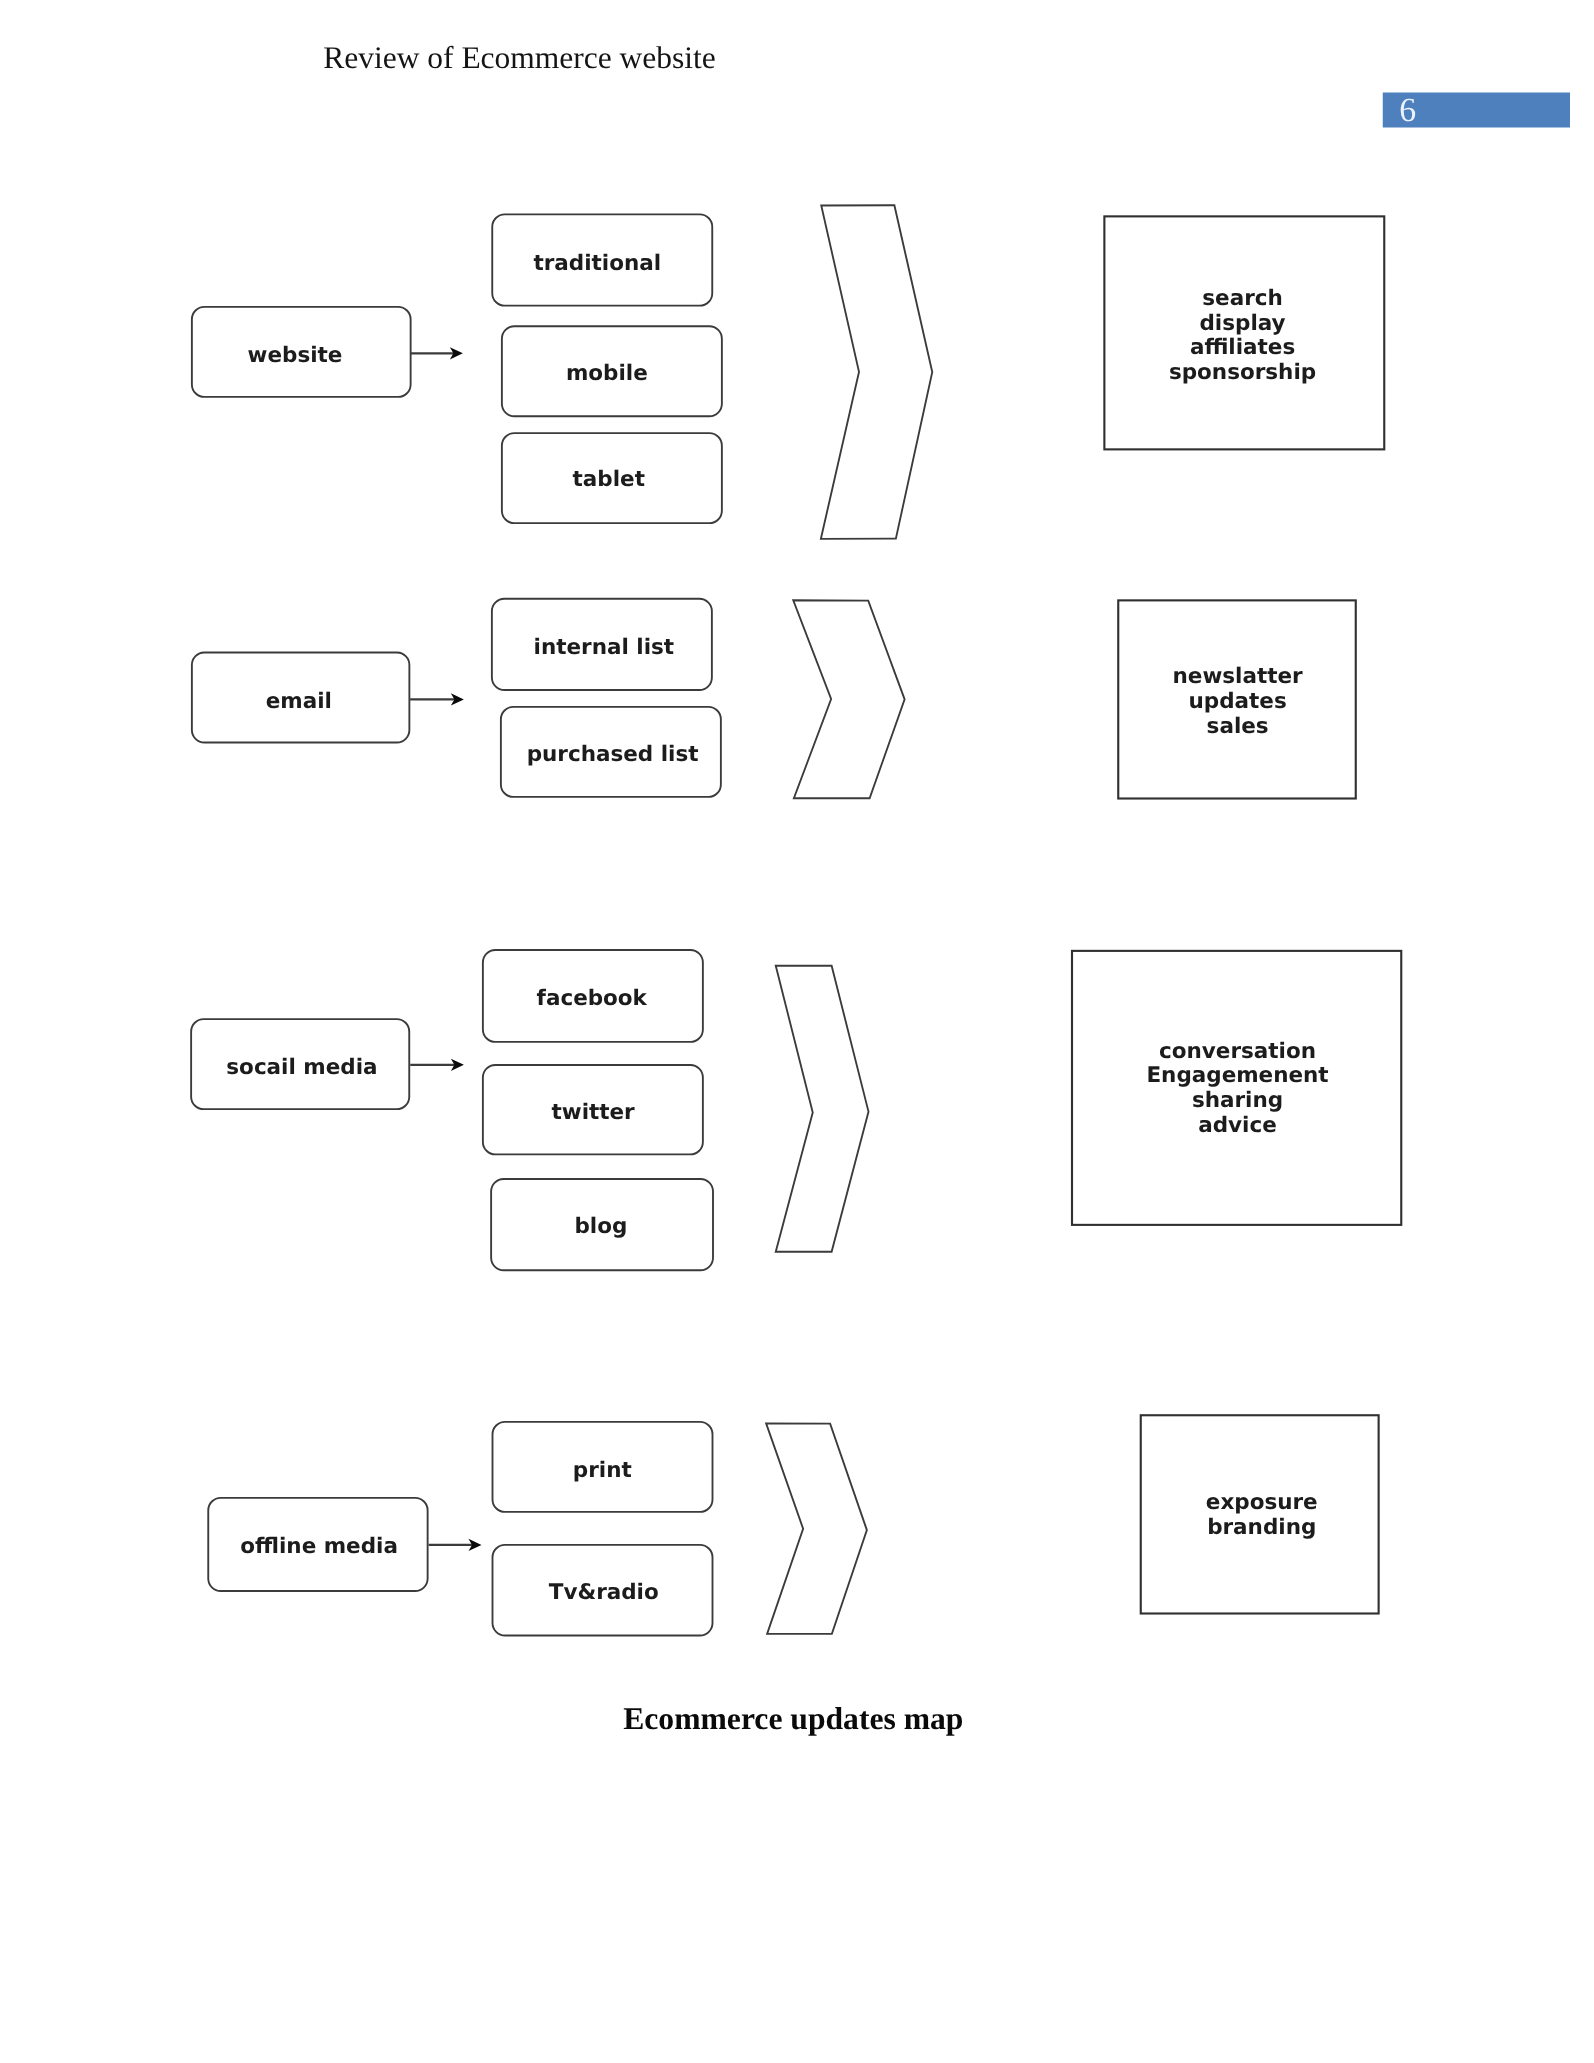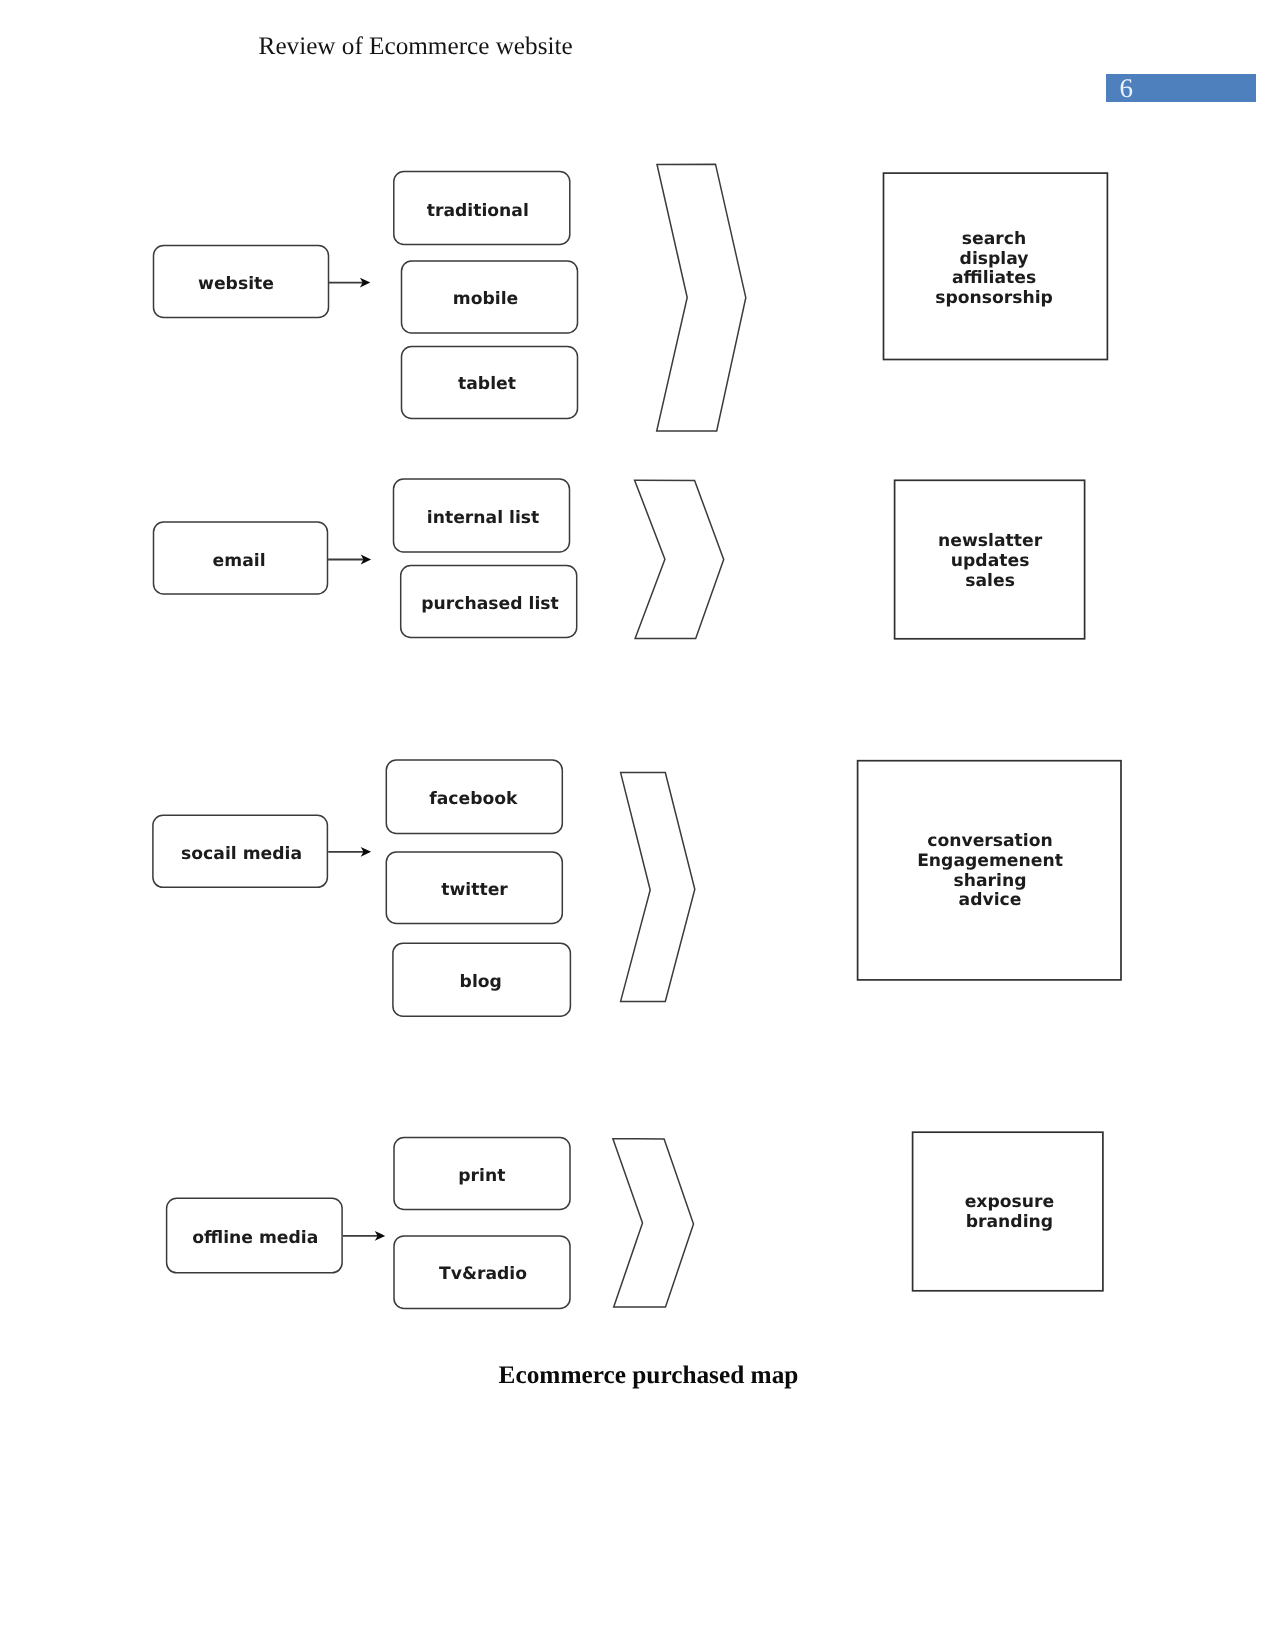--- a/index.html
+++ b/index.html
@@ -115,14 +115,14 @@
         <text x="481.8" y="1169.4" class="lbl">print</text>
         <rect x="394" y="1223.9" width="176" height="72.5" rx="10" ry="10" class="shp"></rect>
         <text x="483" y="1267.3000000000002" class="lbl">Tv&amp;radio</text>
         <polygon points="612.9,1126.7 664.1,1126.9 693.5,1212.1 665.5,1295.1 613.7,1295.1 642.5,1211" class="shp"></polygon>
         <rect x="912.6" y="1120.2" width="190.3" height="158.6" class="outbox"></rect>
         <text x="1009.4" y="1195.2" class="lbl">exposure</text>
         <text x="1009.4" y="1215.1000000000001" class="lbl">branding</text>
       </g>
   </svg>
 
-  <div id="caption">Ecommerce purchased map</div>
+  <div id="caption">Ecommerce updates map</div>
 </div>
 
 </body></html>

